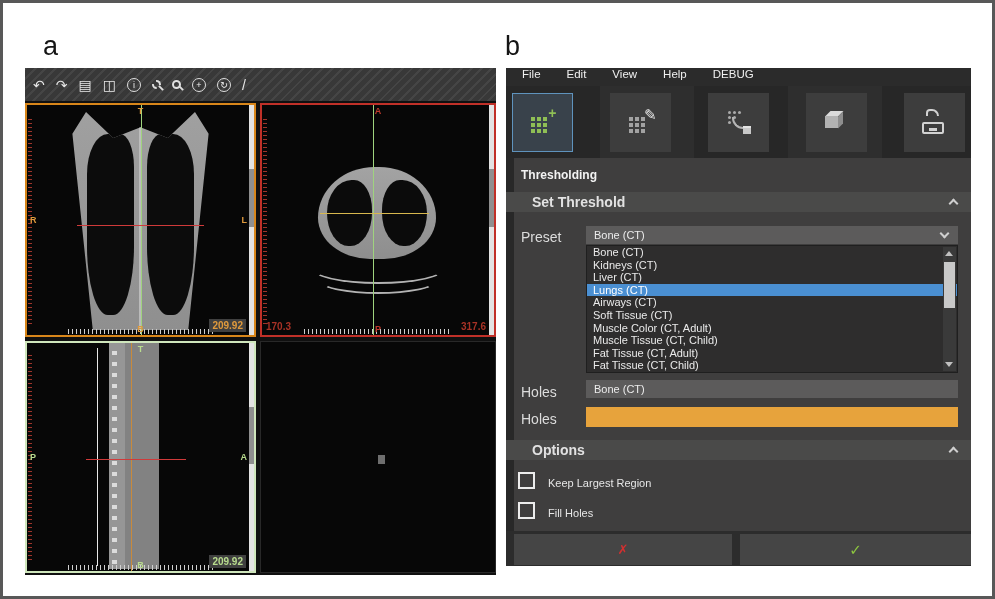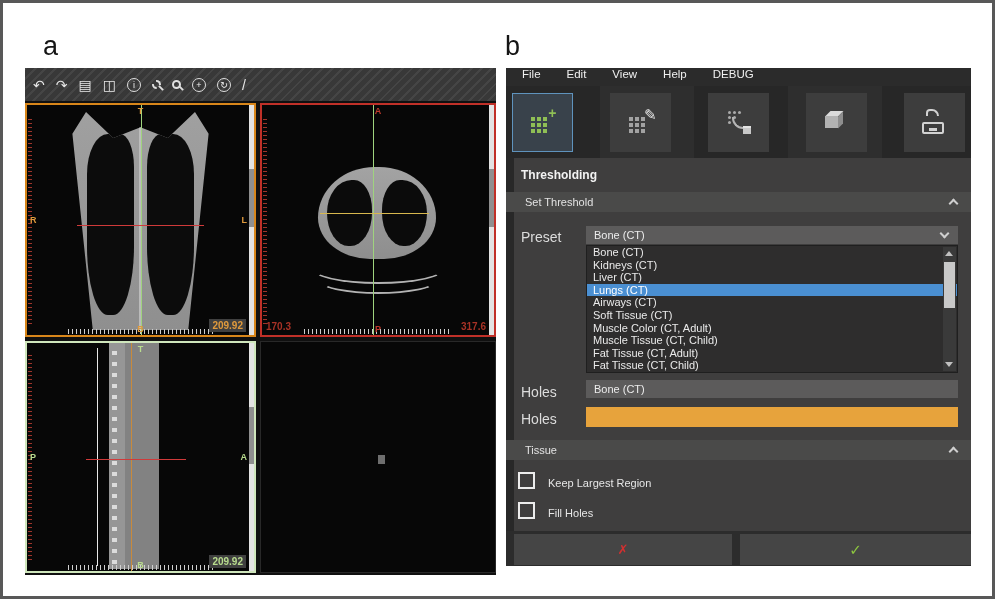--- a/index.html
+++ b/index.html
@@ -100,21 +100,21 @@
   .mini-cube { position:absolute; right:3px; bottom:3px; width:8px; height:8px; background:#c8c8c8; border-top:2px solid #e2e2e2; }
   .cube-front { position:absolute; left:3px; top:9px; width:13px; height:12px; background:#b2b2b2; }
   .cube-top { position:absolute; left:6px; top:4px; width:13px; height:5px; background:#dadada; transform:skewX(-45deg); }
   .cube-side { position:absolute; left:16px; top:6.5px; width:5px; height:12px; background:#8e8e8e; transform:skewY(-45deg); }
   .pr-body { position:absolute; left:2px; bottom:3px; width:22px; height:12px; border:2px solid #d2d2d2; border-radius:2px; }
   .pr-top { position:absolute; left:6px; top:2px; width:13px; height:7px; border:2px solid #d2d2d2; border-bottom:none; border-radius:4px 7px 0 0; }
   .pr-slot { position:absolute; left:9px; bottom:6px; width:8px; height:3px; background:#d2d2d2; }
 
   .pb-title { position:absolute; left:15px; top:100px; font-size:12px; font-weight:bold; color:#f3f3f3; z-index:3; }
   .sec-hdr { position:absolute; left:0; width:465px; height:20px; background:#4a4a49;
-    display:flex; align-items:center; font-size:11px; color:#e2e2e2; padding-left:19px; z-index:3; }
+    display:flex; align-items:center; font-size:14px; color:#e2e2e2; padding-left:26px; z-index:3;font-weight:bold; }
   #sec-threshold { top:124px; }
   #sec-options { top:372px; }
   .chev { width:7px; height:7px; border-right:2px solid #cfcfcf; border-bottom:2px solid #cfcfcf; }
   .chev.up { transform:rotate(-135deg); position:absolute; right:14px; top:8px; }
   .chev.down { transform:rotate(45deg); position:absolute; right:10px; top:4px; }
 
   .fld-label { position:absolute; left:15px; font-size:14px; color:#dcdcdc; z-index:3; }
   .field { position:absolute; left:80px; width:372px; height:18px; background:#5c5b5b;
     font-size:11px; color:#ececec; display:flex; align-items:center; padding-left:8px; z-index:3; }
 
@@ -302,21 +302,21 @@
 
     <span class="fld-label" style="top:316px;">Holes</span>
     <div class="field" style="top:312px;">
       <span>Bone (CT)</span>
     </div>
 
     <span class="fld-label" style="top:343px;">Holes</span>
     <div class="swatch"></div>
 
     <div class="sec-hdr" id="sec-options">
-      <span>Tissue</span>
+      <span>Options</span>
       <span class="chev up"></span>
     </div>
 
     <div class="cb-row" style="top:404px;">
       <div class="cb-box"></div>
       <span class="cb-label">Keep Largest Region</span>
     </div>
     <div class="cb-row" style="top:434px;">
       <div class="cb-box"></div>
       <span class="cb-label">Fill Holes</span>

